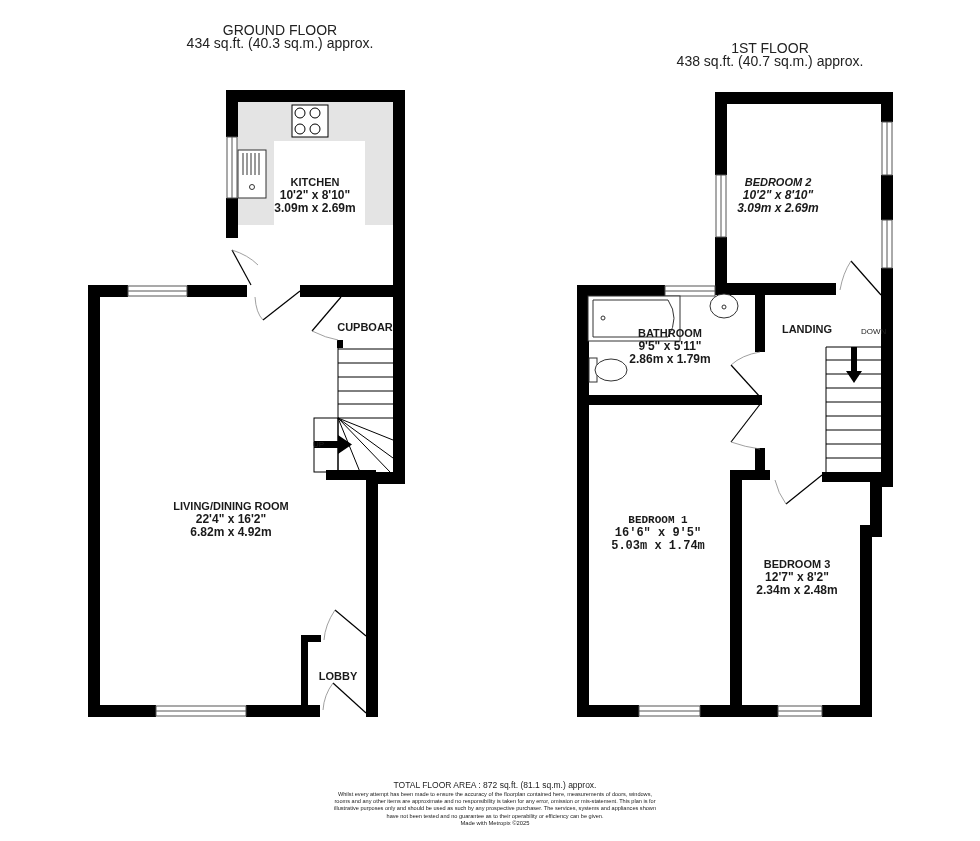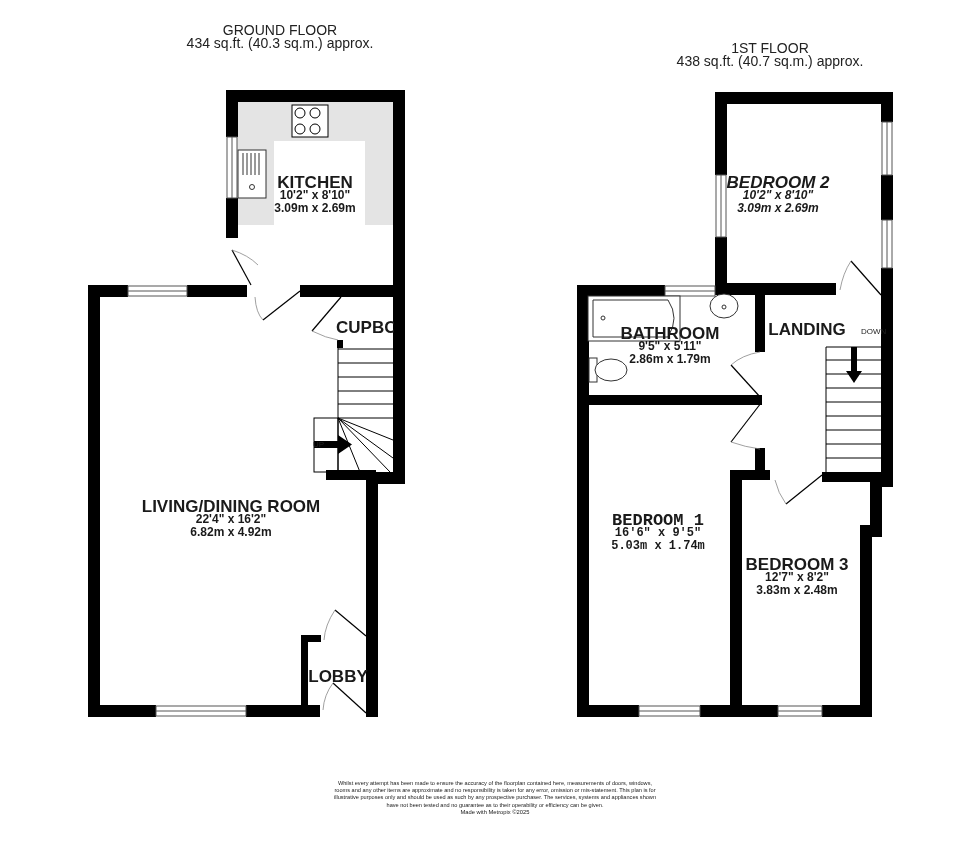--- a/index.html
+++ b/index.html
@@ -2,21 +2,21 @@
 <html><head>
 <meta charset="utf-8">
 <style>
   html, body { margin:0; padding:0; background:#ffffff; }
   body { width:980px; height:841px; position:relative; overflow:hidden; font-family:"Liberation Sans", sans-serif; color:#111; }
   .floor-title { position:absolute; text-align:center; font-size:14px; line-height:13px; color:#222; }
   .floor-title span { display:block; }
   svg.plan { position:absolute; left:0; top:0; }
   .room-label { position:absolute; text-align:center; font-weight:bold; font-size:12px; line-height:13px; color:#1a1a1a; white-space:nowrap; transform:translateX(-50%); }
   .room-label span { display:block; }
-  .room-label .name { font-size:17px; }
+  .room-label .name { font-size:11px; }
   .small-label { position:absolute; font-size:8px; color:#222;padding-left:20px; }
   .footer { position:absolute; left:330px; top:780px; width:330px; text-align:center; color:#222; }
   .footer .total { font-size:8.5px; line-height:11px; }
   .footer .disclaimer { font-size:5.6px; line-height:7.2px; }
   .footer .credit { font-size:5.8px; line-height:7px; }
 </style>
 </head>
 <body>
 
 <div class="floor-title" style="left:160px; top:24px; width:240px;">
@@ -253,19 +253,20 @@
 </div>
 <div class="small-label" style="left:841px; top:327px;">DOWN</div>
 <div class="room-label" style="left:658px; top:514px;font-family:Liberation Mono, monospace;">
   <span class="name">BEDROOM 1</span>
   <span>16'6"  x 9'5"</span>
   <span>5.03m  x 1.74m</span>
 </div>
 <div class="room-label" style="left:797px; top:545px;margin-top:13px;">
   <span class="name">BEDROOM 3</span>
   <span>12'7"  x 8'2"</span>
-  <span>3.83m  x 2.48m</span>
+  <span>2.34m  x 2.48m</span>
 </div>
 
 <div class="footer">
+  <div class="total">TOTAL FLOOR AREA : 872 sq.ft. (81.1 sq.m.) approx.</div>
   <div class="disclaimer">Whilst every attempt has been made to ensure the accuracy of the floorplan contained here, measurements of doors, windows, rooms and any other items are approximate and no responsibility is taken for any error, omission or mis-statement. This plan is for illustrative purposes only and should be used as such by any prospective purchaser. The services, systems and appliances shown have not been tested and no guarantee as to their operability or efficiency can be given.</div>
   <div class="credit">Made with Metropix ©2025</div>
 </div>
 
 </body></html>

